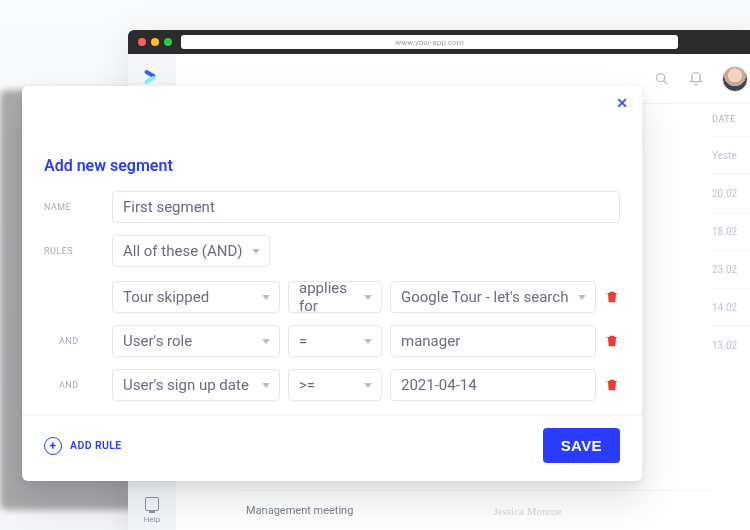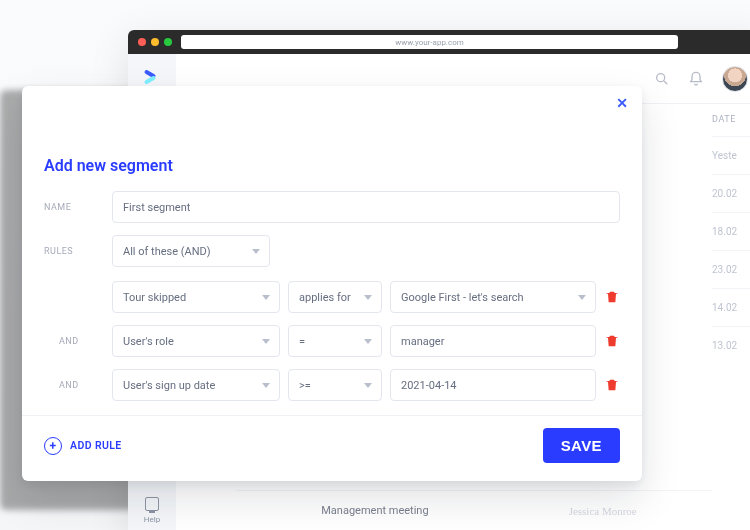--- a/index.html
+++ b/index.html
@@ -35,40 +35,40 @@
   .help-label{font-size:8px;color:#8d95a5;}
 
   .main { flex:1; display:flex; flex-direction:column; }
   .topbar { height:50px; display:flex; align-items:center; justify-content:flex-end; padding:0 20px; gap:18px; border-bottom:1px solid #f0f1f4;}
   .ico { width:16px; height:16px; color:#b7bcc8; cursor:pointer; }
   .avatar { width:26px; height:26px; border-radius:50%; background: radial-gradient(circle at 50% 35%, #f2d4c2 35%, #c9a891 36% 55%, #3d4754 56%); border:1px solid #e0e3ea;}
   .content { flex:1; position:relative; padding: 3px 14px; }
   .datecol { position:absolute; right:0; top:0; width:56px; }
   .datehdr { font-size:9px; letter-spacing:.6px; color:#acb2c0; padding: 10px 0 12px; }
   .daterow { height:38px; border-top:1px solid #f2f3f6; display:flex; align-items:center; font-size:10px; color:#bfc4d0; }
-  .bottomrow { position:absolute; bottom:4px; left:60px; right:56px; height:40px; border-top:1px solid #f2f3f6; display:flex; align-items:center; gap:140px; padding-left:10px;justify-content:center; }
+  .bottomrow { position:absolute; bottom:4px; left:60px; right:56px; height:40px; border-top:1px solid #f2f3f6; display:flex; align-items:center; gap:140px; padding-left:10px; }
   .bottomrow .title{font-size:11px; color:#7b818f;}
   .bottomrow .person{font-size:11px; color:#d4d7df;font-family:Liberation Serif, serif;}
 
   
   .modal {
     position:absolute; left:22px; top:86px; width:620px; background:#fff;
     border-radius:6px; box-shadow: 0 18px 40px rgba(16,22,44,.12), 0 4px 10px rgba(16,22,44,.08);
     padding: 22px 22px 18px;
   }
   .close { position:absolute; top:10px; right:14px; color:#3c5bff; font-size:14px; font-weight:600; cursor:pointer; line-height:1;}
   .modal-title { font-size:16px; font-weight:600; color:#2a3cff; margin-bottom:16px;margin-top:48px; }
   .row { display:grid; grid-template-columns: 58px 1fr; align-items:center; margin-bottom:12px; gap:10px;}
   .row.rules-header{margin-bottom:14px; margin-top:4px;}
   .lbl { font-size:9px; letter-spacing:.5px; color:#a5aab8; text-transform:uppercase; }
   .lbl.and { font-size:9px;margin-left:15px; }
   .field { display:flex; gap:8px; align-items:center; }
   .select, .input {
     height:32px; background:#fff; border:1px solid #e3e6ee; border-radius:4px;
-    font-size:11px; color:#666e80; padding: 0 10px; display:flex; align-items:center; position:relative;
+    font-size:15px; color:#666e80; padding: 0 10px; display:flex; align-items:center; position:relative;
   }
   .input { flex:1; width: 100%; }
   .select { padding-right:24px; cursor:pointer;}
   .select::after{
     content:""; position:absolute; right:9px; top:13px; width:0;height:0;
     border-left:4px solid transparent; border-right:4px solid transparent; border-top:5px solid #b9bfcd;
   }
   .w-field { width:168px; }
   .w-op { width:94px; }
   .w-val { flex:1; }
@@ -146,21 +146,21 @@
     <div class="field">
       <div class="select" style="width:158px">All of these (AND)</div>
     </div>
   </div>
 
   <div class="row">
     <div class="lbl"></div>
     <div class="field">
       <div class="select w-field">Tour skipped</div>
       <div class="select w-op">applies for</div>
-      <div class="select w-val">Google First - let's search</div>
+      <div class="select w-val">Google Tour - let's search</div>
       <svg class="trash" viewBox="0 0 24 24" fill="currentColor">
           <path d="M6 7h12l-1 13H7L6 7zm3-3h6l1 2H8l1-2zM4 6h16v1H4z"></path>
         </svg>
     </div>
   </div>
 
   <div class="row">
     <div class="lbl and">AND</div>
     <div class="field">
       <div class="select w-field">User's role</div>

